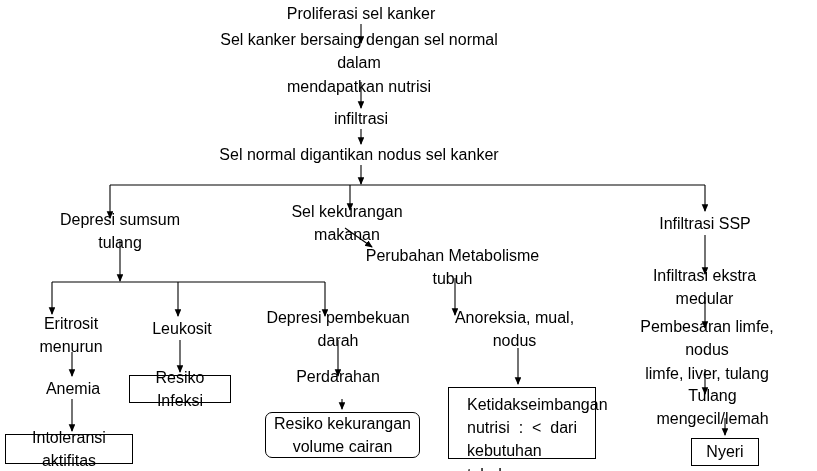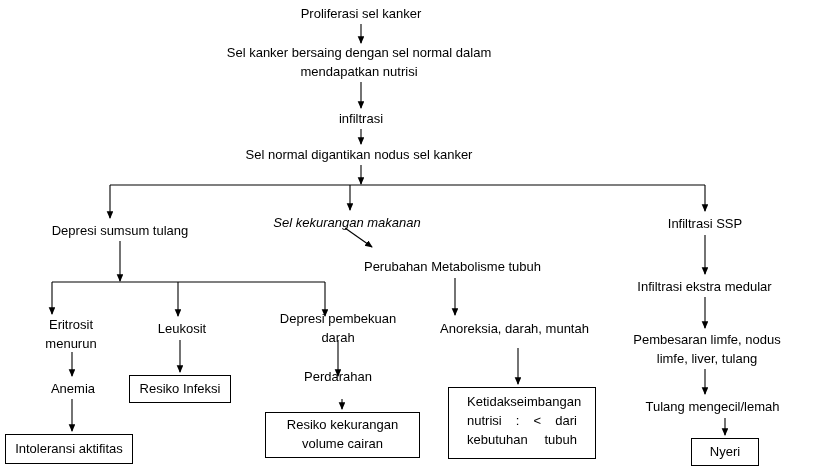--- a/index.html
+++ b/index.html
@@ -11,21 +11,21 @@
     position: relative;
     width: 817px;
     height: 471px;
     background: #ffffff;
     overflow: hidden;
     font-family: "Liberation Sans", sans-serif;
   }
   .node {
     position: absolute;
     font-family: "Liberation Sans", sans-serif;
-    font-size: 13px;
+    font-size: 16px;
     color: #000000;
     line-height: 1.45;
     text-align: center;
     white-space: pre-line;
   }
   .boxed {
     border: 1px solid #000000;
     box-sizing: border-box;
     display: flex;
     align-items: center;
@@ -114,34 +114,34 @@
     </g>
   </svg>
 
   <div id="nodes">
       <div class="node plain" style="left: 281px; top: 5px; width: 160px; height: 18px;">Proliferasi sel kanker</div>
       <div class="node plain" style="left: 209px; top: 45px; width: 300px; height: 36px;">Sel kanker bersaing dengan sel normal dalam
 mendapatkan nutrisi</div>
       <div class="node plain" style="left: 321px; top: 110px; width: 80px; height: 18px;">infiltrasi</div>
       <div class="node plain" style="left: 218px; top: 146px; width: 282px; height: 18px;">Sel normal digantikan nodus sel kanker</div>
       <div class="node plain" style="left: 50px; top: 222px; width: 140px; height: 18px;">Depresi sumsum tulang</div>
-      <div class="node plain" style="left: 272px; top: 214px; width: 150px; height: 18px; font-style: italic;">Sel kekurangan makanan</div>
+      <div class="node plain" style="left: 272px; top: 214px; width: 150px; height: 18px;">Sel kekurangan makanan</div>
       <div class="node plain" style="left: 655px; top: 215px; width: 100px; height: 18px;">Infiltrasi SSP</div>
       <div class="node plain" style="left: 360px; top: 258px; width: 185px; height: 18px;">Perubahan Metabolisme tubuh</div>
       <div class="node plain" style="left: 627px; top: 278px; width: 155px; height: 18px;">Infiltrasi ekstra medular</div>
       <div class="node plain" style="left: 36px; top: 318px; width: 70px; height: 34px;">Eritrosit
 menurun</div>
       <div class="node plain" style="left: 150px; top: 320px; width: 64px; height: 18px;">Leukosit</div>
       <div class="node plain" style="left: 263px; top: 320px; width: 150px; height: 18px;">Depresi pembekuan darah</div>
-      <div class="node plain" style="left: 437px; top: 320px; width: 155px; height: 18px;">Anoreksia, darah, muntah</div>
+      <div class="node plain" style="left: 437px; top: 320px; width: 155px; height: 18px;">Anoreksia, mual, nodus</div>
       <div class="node plain" style="left: 627px; top: 332px; width: 160px; height: 36px;">Pembesaran limfe, nodus
 limfe, liver, tulang</div>
       <div class="node plain" style="left: 42px; top: 380px; width: 62px; height: 18px; text-align: right;">Anemia</div>
       <div class="node boxed" style="left: 129px; top: 375px; width: 102px; height: 28px;">Resiko Infeksi</div>
       <div class="node plain" style="left: 288px; top: 368px; width: 100px; height: 18px;">Perdarahan</div>
       <div class="node boxed just" style="left: 448px; top: 387px; width: 148px; height: 72px;">Ketidakseimbangan nutrisi : &lt; dari kebutuhan tubuh</div>
       <div class="node plain" style="left: 640px; top: 398px; width: 145px; height: 18px;">Tulang mengecil/lemah</div>
-      <div class="node boxed" style="left: 265px; top: 412px; width: 155px; height: 46px;">Resiko kekurangan
+      <div class="node boxed" style="left: 265px; top: 412px; width: 155px; height: 46px; border-radius: 7px;">Resiko kekurangan
 volume cairan</div>
       <div class="node boxed" style="left: 5px; top: 434px; width: 128px; height: 30px;">Intoleransi aktifitas</div>
       <div class="node boxed" style="left: 691px; top: 438px; width: 68px; height: 28px;">Nyeri</div>
     </div>
 </div>
 
 </body></html>

